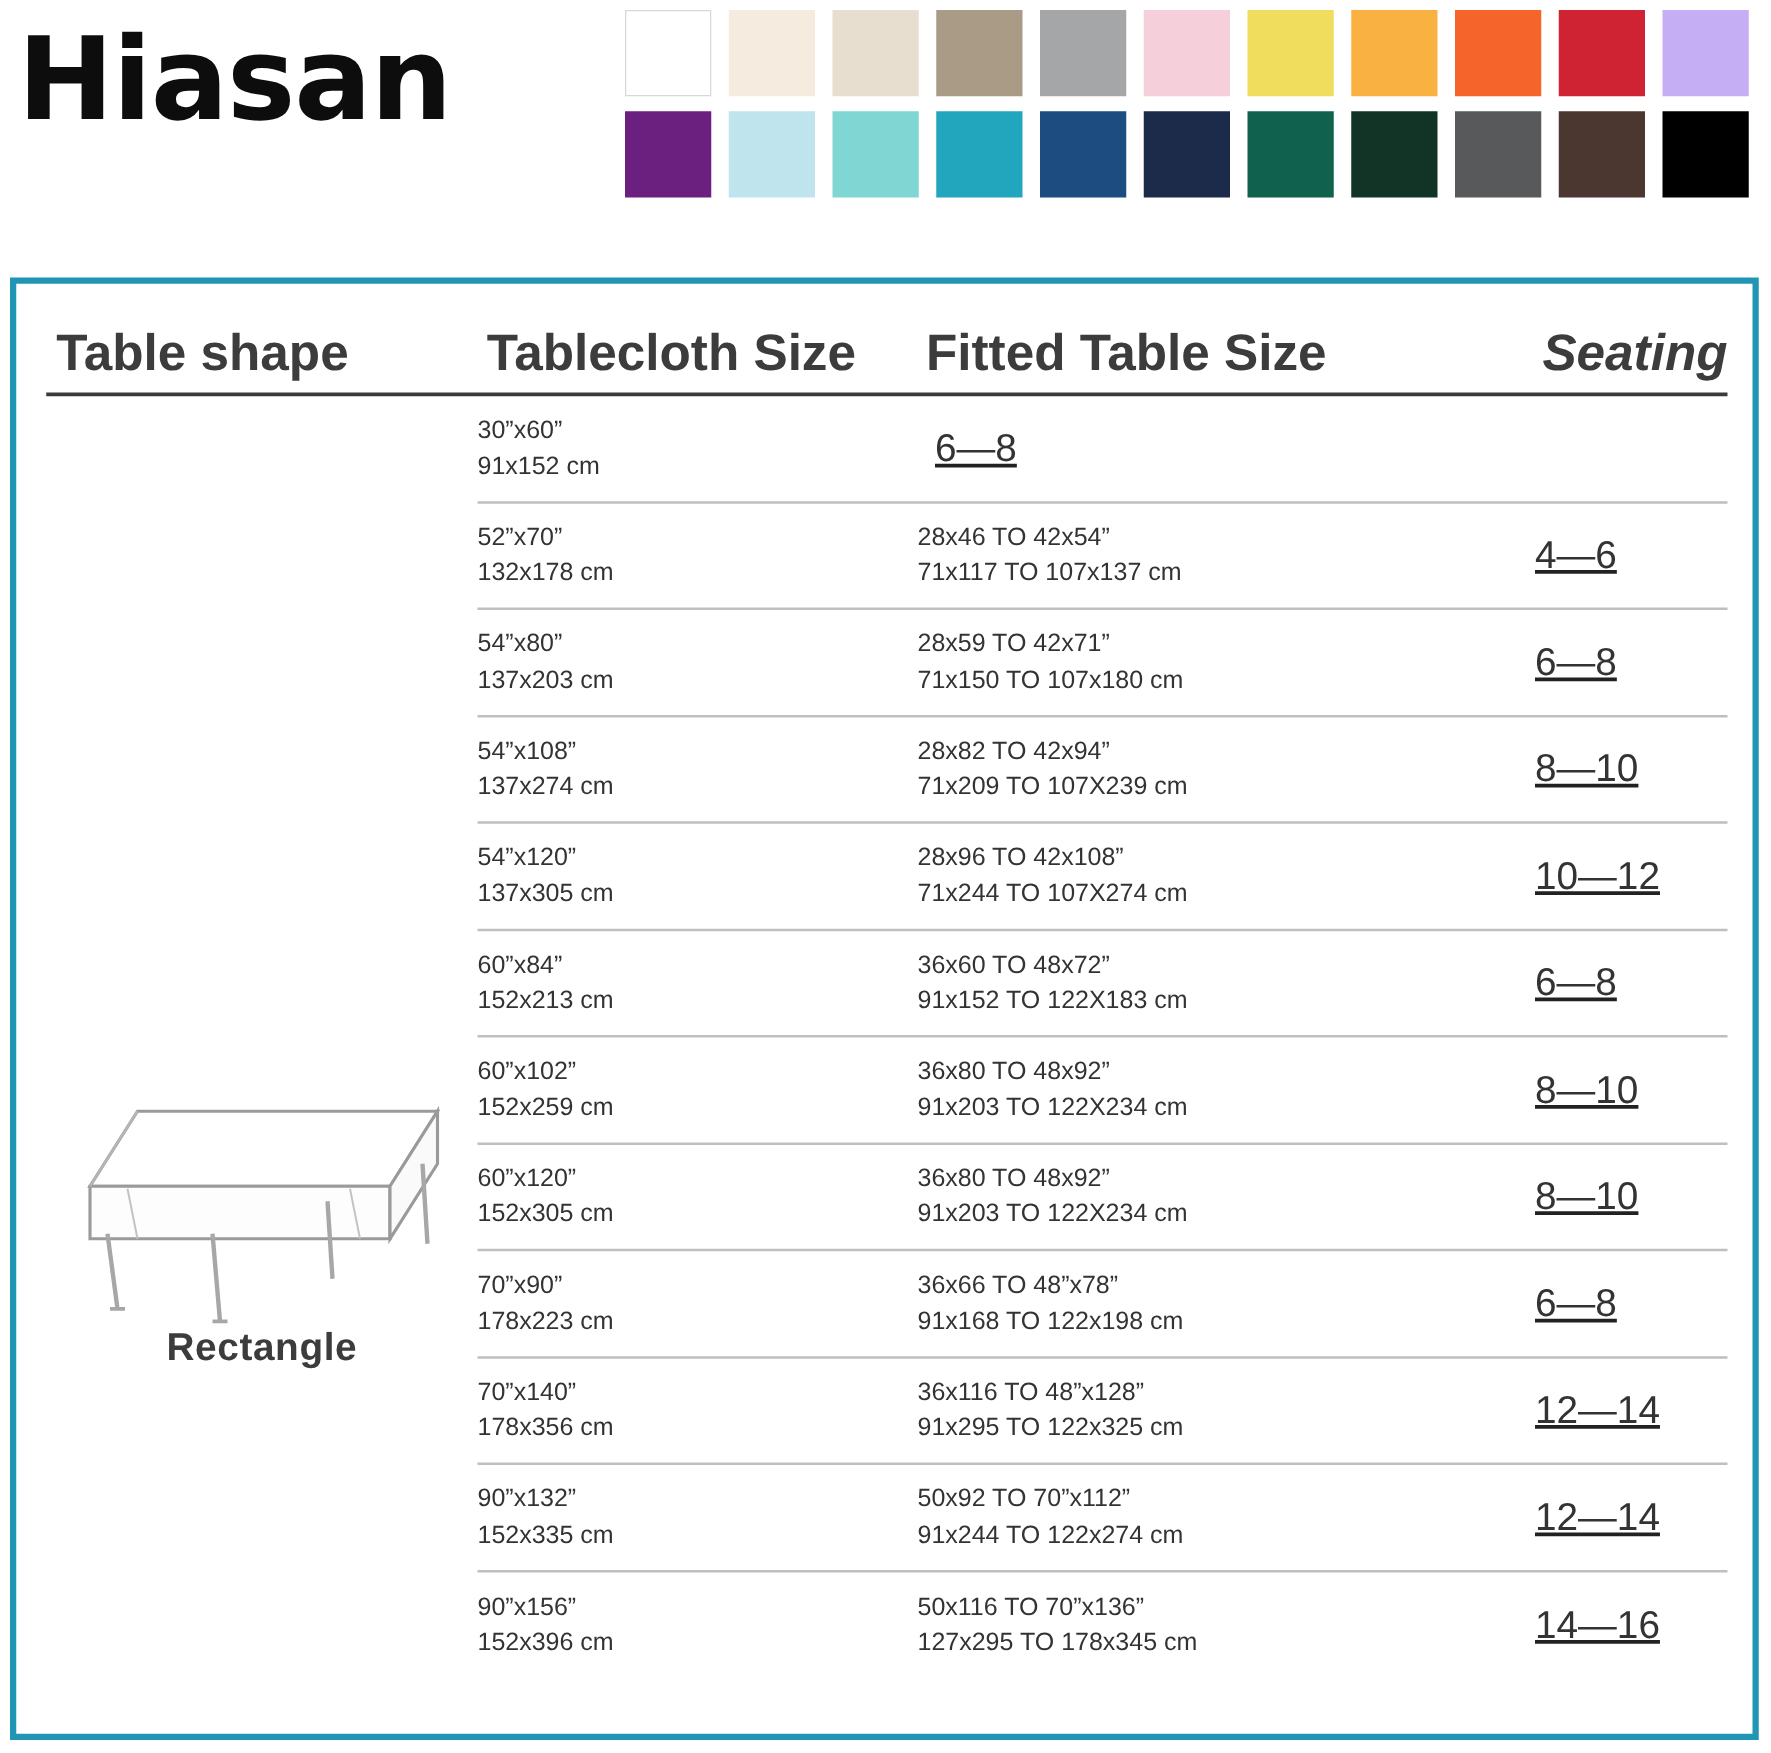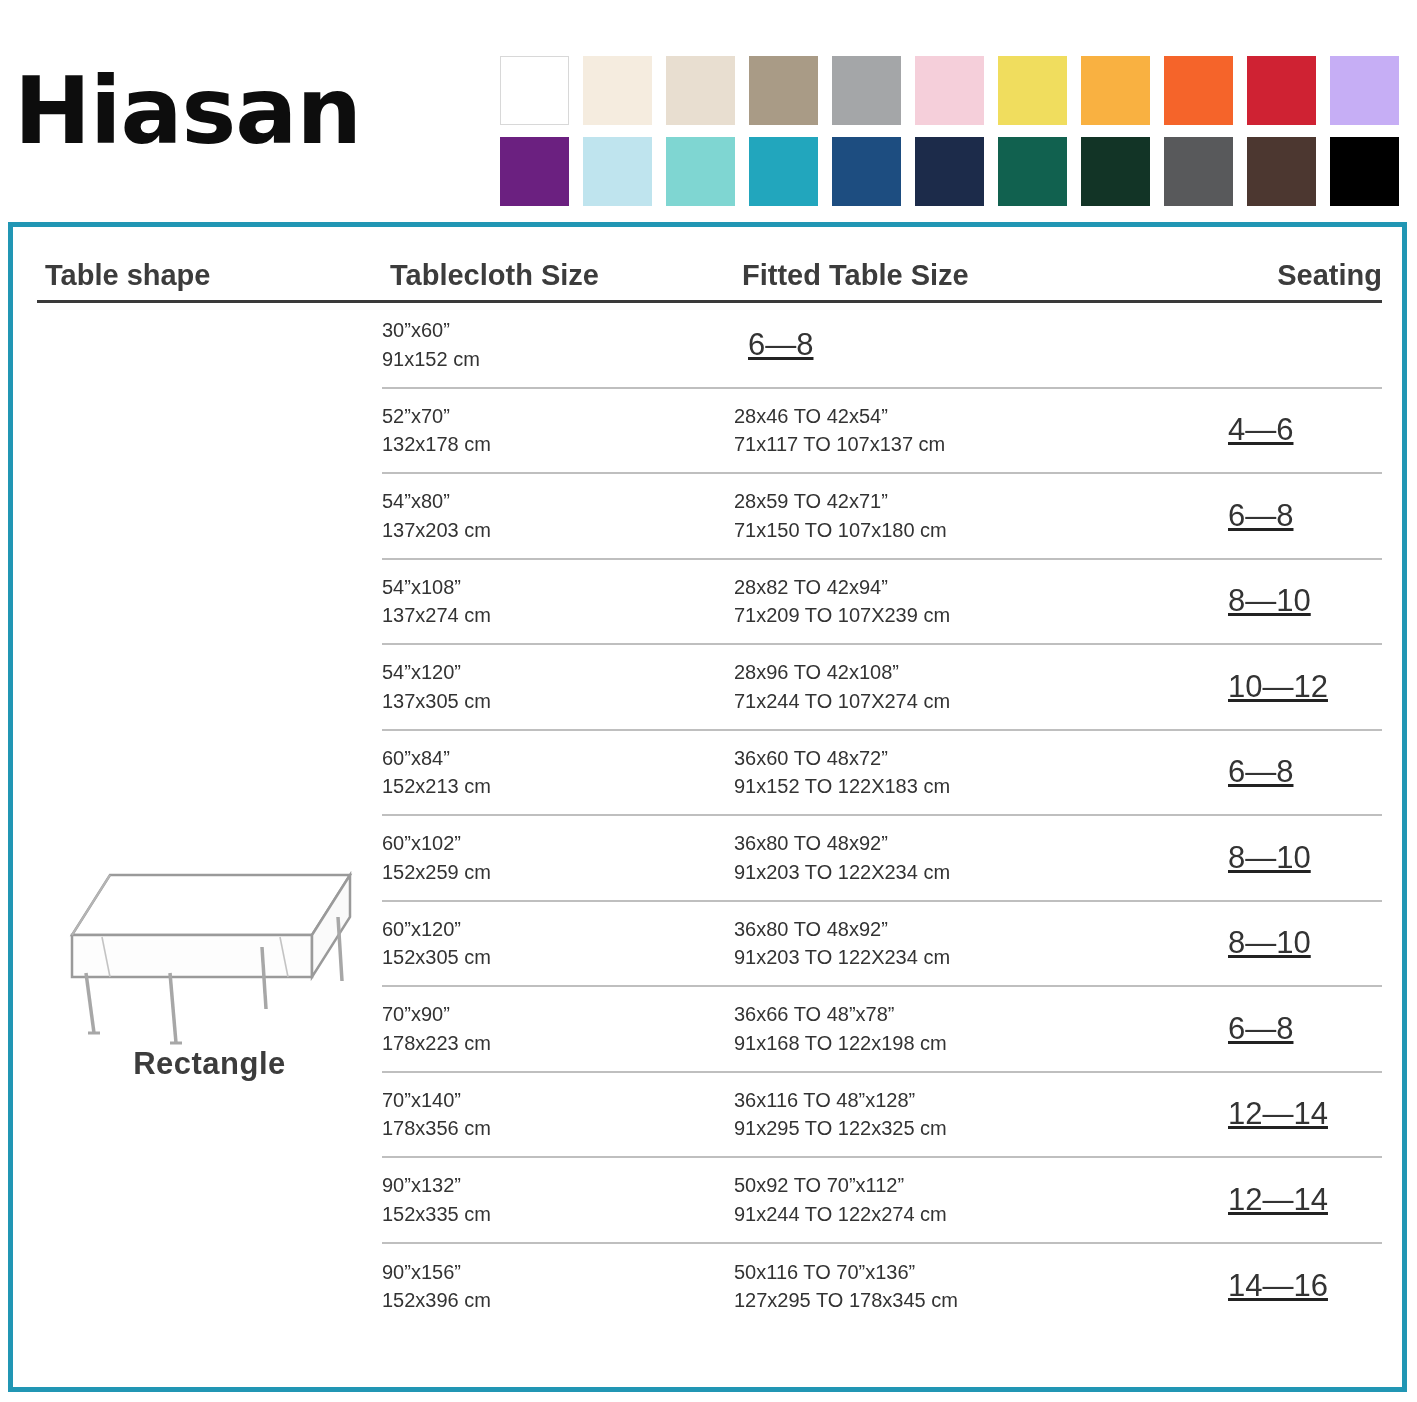--- a/index.html
+++ b/index.html
@@ -16,21 +16,20 @@
     overflow: hidden;
   }
 
   
   .header {
     display: flex;
     align-items: flex-start;
     padding: 0px 18px 0 8px;
     height: 172px;
     box-sizing: border-box;
-    margin-top: 48px;
   }
   .brand {
     font-family: "DejaVu Sans", sans-serif;
     font-size: 92px;
     font-weight: 700;
     letter-spacing: -1px;
     color: #0d0d0d;
     line-height: 1;
     margin-top: 18px;
     margin-left: 6px;
@@ -77,29 +76,29 @@
 
   
   .col-headers {
     display: flex;
     align-items: flex-end;
     padding: 14px 0 8px 0;
     border-bottom: 3px solid #3a3a3a;
     margin: 0 8px 0 10px;
   }
   .ch {
-    font-size: 29px;
+    font-size: 41px;
     font-weight: 700;
     color: #3c3c3c;
     font-family: "Liberation Sans", sans-serif;
   }
   .ch-shape   { width: 345px; padding-left: 8px; }
   .ch-cloth   { width: 352px; }
   .ch-fitted  { width: 480px; }
-  .ch-seating { flex: 1; text-align: right; padding-left: 14px;}
+  .ch-seating { flex: 1; text-align: right; padding-left: 14px; font-style: italic;}
 
   
   .body-area {
     display: flex;
     margin: 0 8px 0 10px;
   }
   .shape-cell {
     width: 345px;
     flex: 0 0 345px;
     display: flex;

